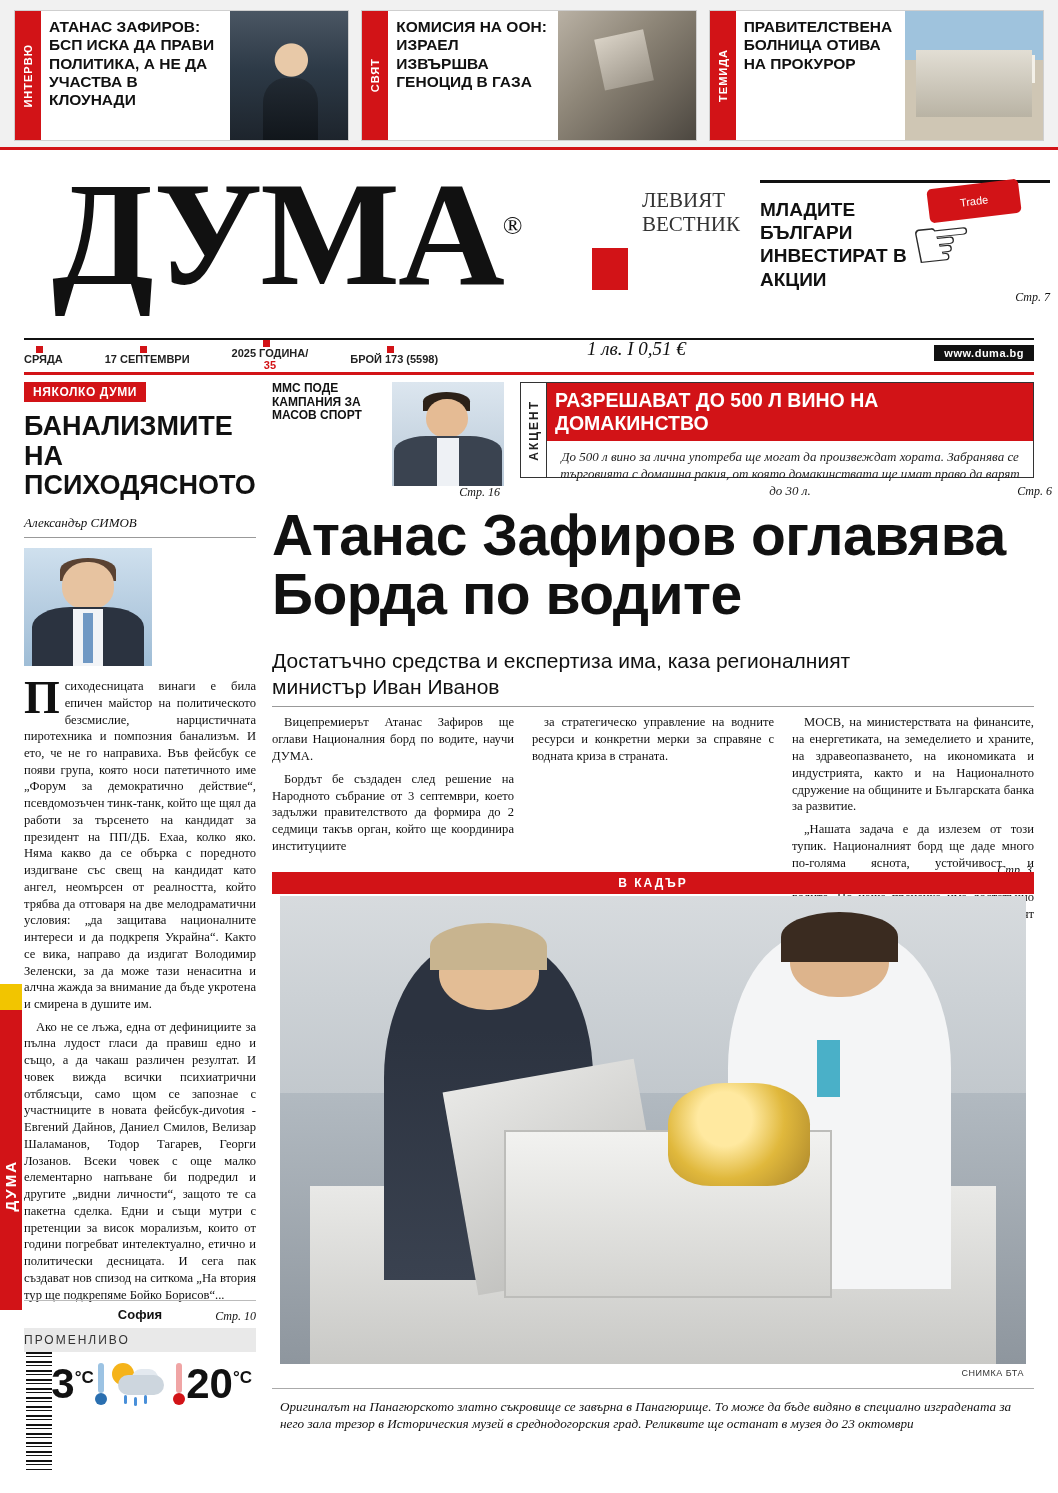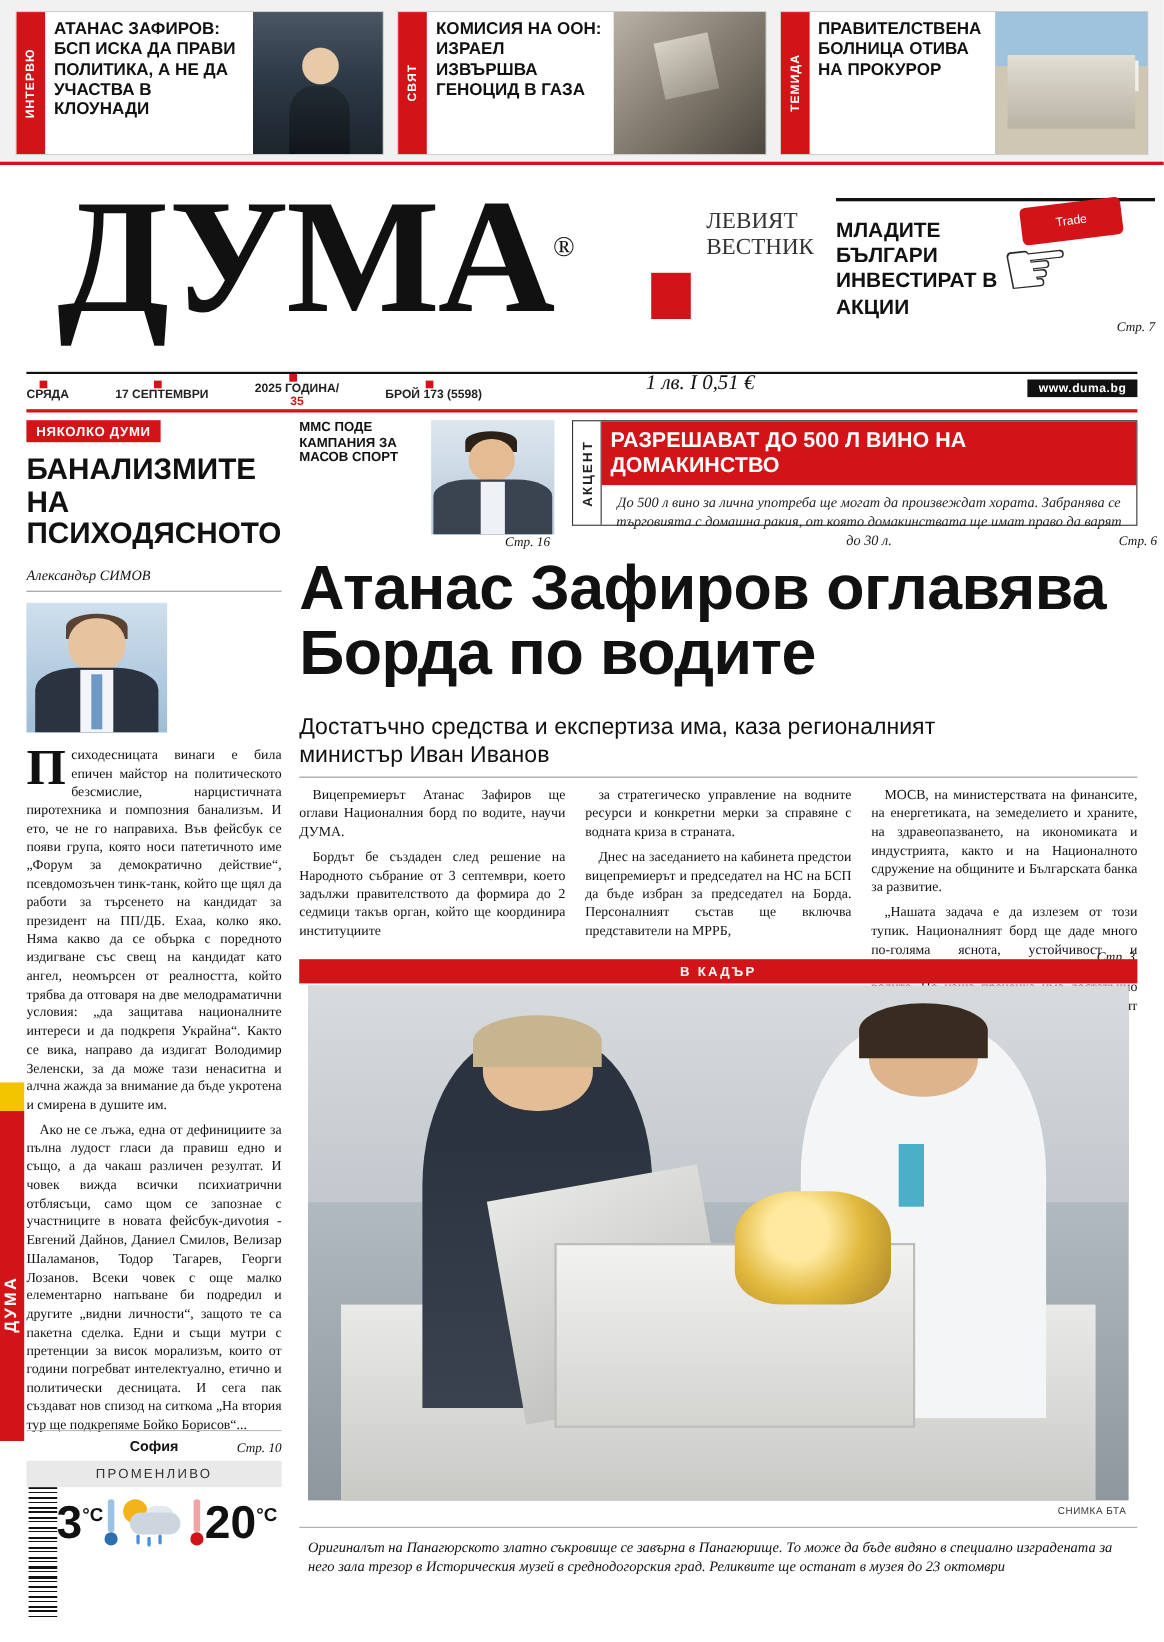--- a/index.html
+++ b/index.html
@@ -136,21 +136,21 @@
   
   .sidetab { position: absolute; left: 0; top: 1010px; width: 22px; height: 300px; background: #d21317; }
   .sidetab .v { position: absolute; left: 2px; top: 150px; color: #fff;
     font-family: "Liberation Sans", sans-serif; font-weight: bold; font-size: 15px;
     writing-mode: vertical-rl; transform: rotate(180deg); letter-spacing: 2px; }
   .yellowtab { position: absolute; left: 0; top: 984px; width: 22px; height: 26px; background: #f2c500; }
 
   
   .weather { position: absolute; left: 24px; top: 1300px; width: 232px; height: 170px; border-top: 1px solid #bbb; }
   .w-city { text-align: center; font-family: "Liberation Sans", sans-serif; font-weight: bold; font-size: 13px; margin-top: 6px; }
-  .w-band { margin-top: 6px; background: #e9e9e9; text-align: center;
+  .w-band { margin-top: 6px; background: #e9e9e9; 
     font-family: "Liberation Sans", sans-serif; font-size: 12px; letter-spacing: 2px; padding: 5px 0; color: #333; }
   .w-row { margin-top: 8px; display: flex; align-items: center; justify-content: space-between; padding: 0 4px; }
   .w-temp { font-family: "Liberation Sans", sans-serif; font-weight: bold; font-size: 42px; color: #111; }
   .w-temp sup { font-size: 17px; vertical-align: super; }
   .thermo { width: 14px; height: 42px; position: relative; }
   .thermo .stem { position: absolute; left: 4px; top: 0; width: 6px; height: 30px; background: #cfd6dd; border-radius: 3px; }
   .thermo .bulb { position: absolute; left: 1px; bottom: 0; width: 12px; height: 12px; border-radius: 50%; }
   .thermo.cold .bulb { background: #2a6fb0; } .thermo.cold .stem { background: #9cc3e3; }
   .thermo.hot .bulb { background: #d21317; } .thermo.hot .stem { background: #f0a5a5; }
   .wicon { width: 64px; height: 42px; position: relative; }
@@ -404,21 +404,20 @@
   <div class="subhead">Достатъчно средства и експертиза има, каза регионалният министър Иван Иванов</div>
   <div class="mainhead-rule"></div>
 
   <div class="artcols">
     <div class="c">
       <p class="first">Вицепремиерът Атанас Зафиров ще оглави Националния борд по водите, научи ДУМА.</p>
       <p>Бордът бе създаден след решение на Народното събрание от 3 септември, което задължи правителството да формира до 2 седмици такъв орган, който ще координира институциите</p>
     </div>
     <div class="c">
       <p>за стратегическо управление на водните ресурси и конкретни мерки за справяне с водната криза в страната.</p>
-      <p>Днес на заседанието на кабинета предстои вицепремиерът и председател на НС на БСП да бъде избран за председател на Борда. Персоналният състав ще включва представители на МРРБ,</p>
     </div>
     <div class="c">
       <p>МОСВ, на министерствата на финансите, на енергетиката, на земеделието и храните, на здравеопазването, на икономиката и индустрията, както и на Националното сдружение на общините и Българската банка за развитие.</p>
       <p>„Нашата задача е да излезем от този тупик. Националният борд ще даде много по-голяма яснота, устойчивост и последователност при управлението на водите. По наша преценка има достатъчно средства и експертиза“, каза регионалният министър Иван Иванов.</p>
       <div class="art-page">Стр. 3</div>
     </div>
   </div>
 
   <div class="kadr-bar">В КАДЪР</div>
   <div class="kadr-photo">

